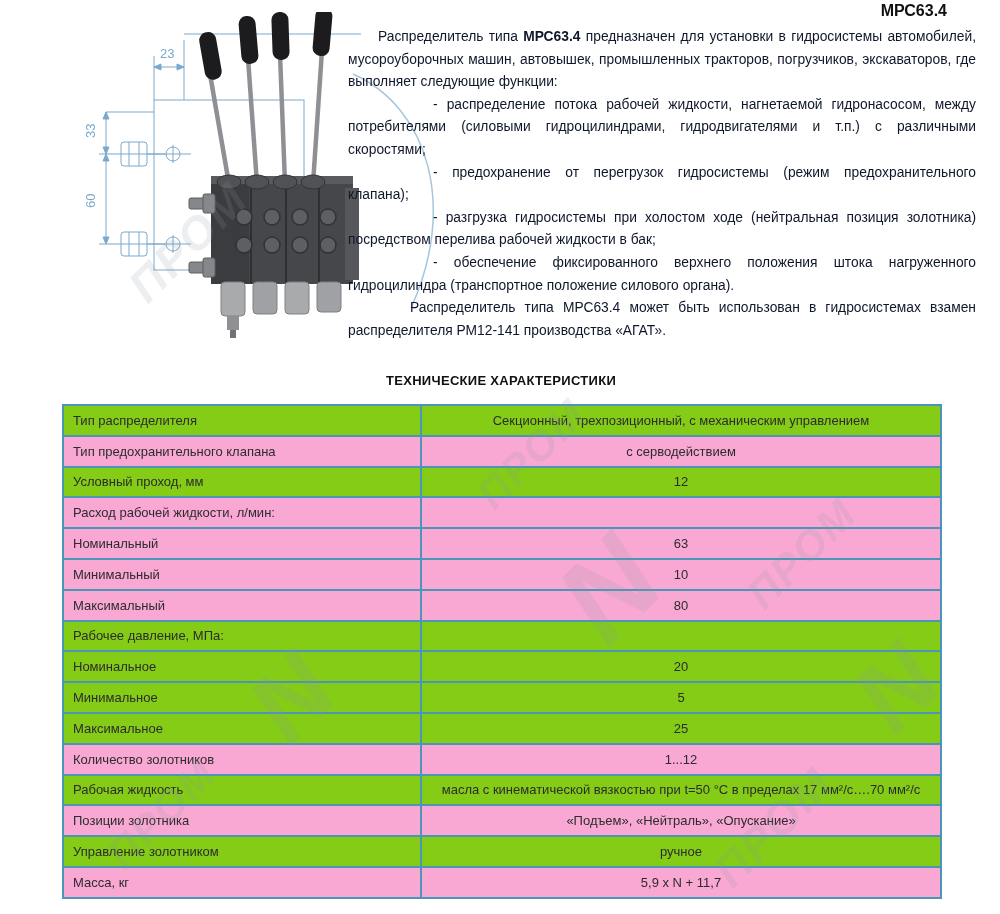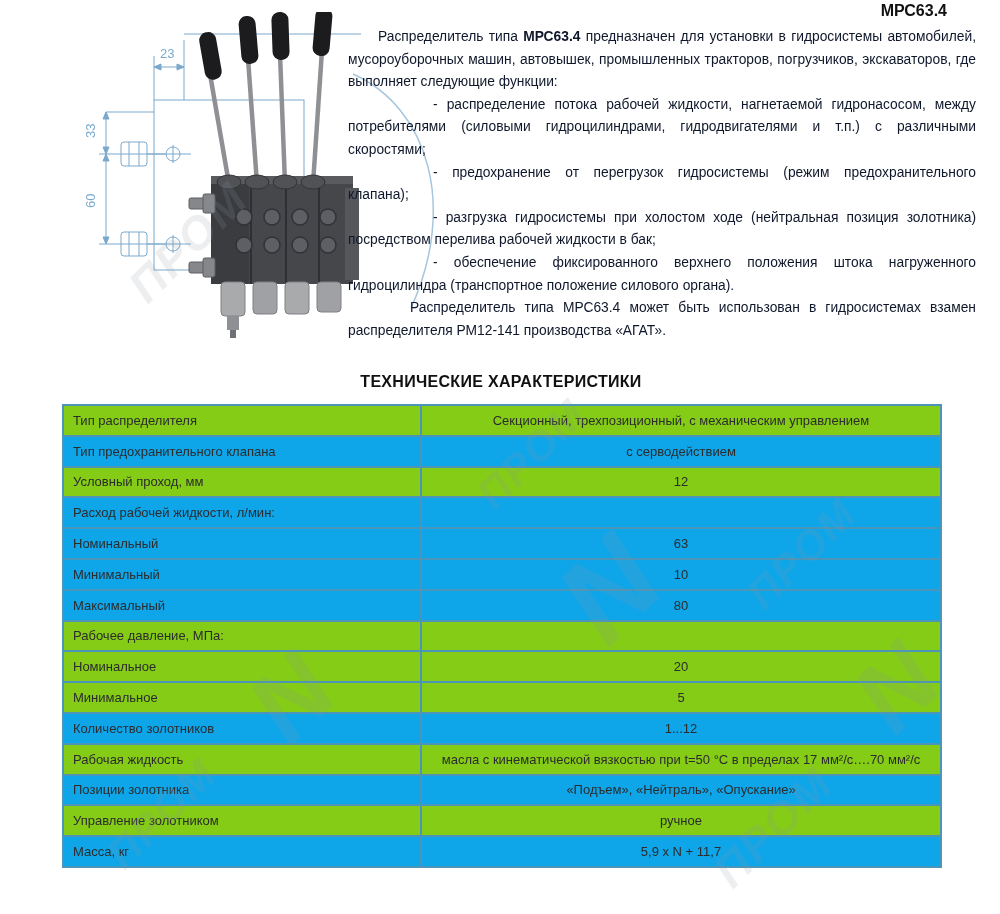--- a/index.html
+++ b/index.html
@@ -20,38 +20,38 @@
     font-size:13.8px;line-height:22.6px;text-align:justify;color:#0f172a;
   }
   .desc p{margin:0;}
   .desc .p1{text-indent:30px;}
   .desc .bullet{text-indent:85px;}
   .desc .p2{text-indent:62px;}
   .bold{font-weight:bold;}
   
   .section-heading{
     position:absolute;top:373px;left:62px;width:878px;z-index:2;
-    text-align:center;font-size:16px;font-weight:bold;color:#111;
+    text-align:center;font-size:13px;font-weight:bold;color:#111;
     letter-spacing:.3px;
   }
   
   table.specs{
     position:absolute;top:404px;left:62px;z-index:2;
     width:878px;border-collapse:collapse;table-layout:fixed;
   }
   table.specs td{
     border:2px solid #4a95b8;
     font-size:13px;color:#2c2c2c;
     height:26.8px;padding:1px 9px;
     overflow:hidden;white-space:nowrap;text-overflow:ellipsis;
   }
   table.specs td.param{text-align:left;}
   table.specs td.value{text-align:center;}
   tr.blue td{background:#84cc16;}
-  tr.white td{background:#0ea5e9;}
+  tr.white td{background:#f9a8d4;}
   
   .wm{
     position:absolute;z-index:6;pointer-events:none;
     color:#8d9aa7;opacity:0.16;font-weight:bold;font-style:italic;
     transform:rotate(-45deg);white-space:nowrap;letter-spacing:2px;
   }
   .wm-big{letter-spacing:0;}
 </style>
 </head>
 <body>
@@ -211,20 +211,24 @@
         <td class="value"></td>
       </tr>
       <tr class="blue">
         <td class="param">Номинальное</td>
         <td class="value">20</td>
       </tr>
       <tr class="blue">
         <td class="param">Минимальное</td>
         <td class="value">5</td>
       </tr>
+      <tr class="blue">
+        <td class="param">Максимальное</td>
+        <td class="value">25</td>
+      </tr>
       <tr class="white">
         <td class="param">Количество золотников</td>
         <td class="value">1...12</td>
       </tr>
       <tr class="blue">
         <td class="param">Рабочая жидкость</td>
         <td class="value">масла с кинематической вязкостью при t=50 °С в пределах 17 мм²/с….70 мм²/с</td>
       </tr>
       <tr class="white">
         <td class="param">Позиции золотника</td>

